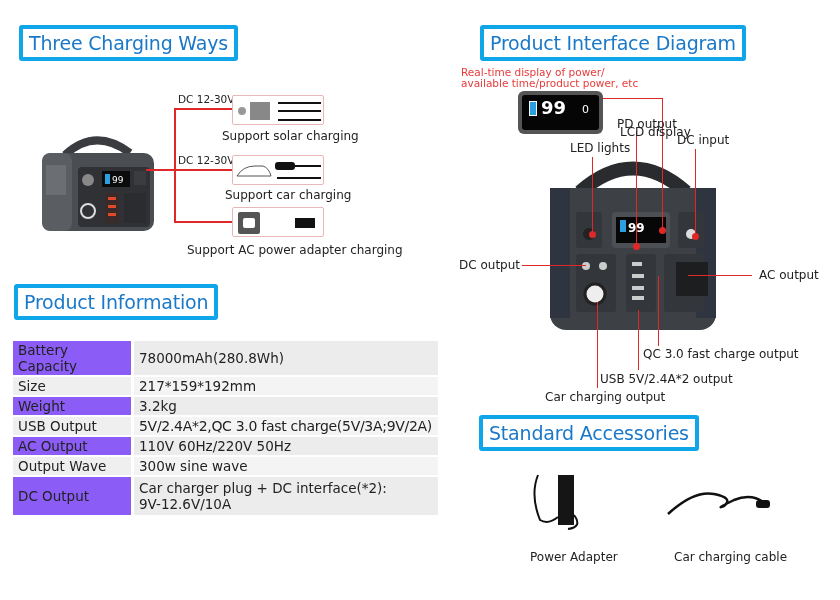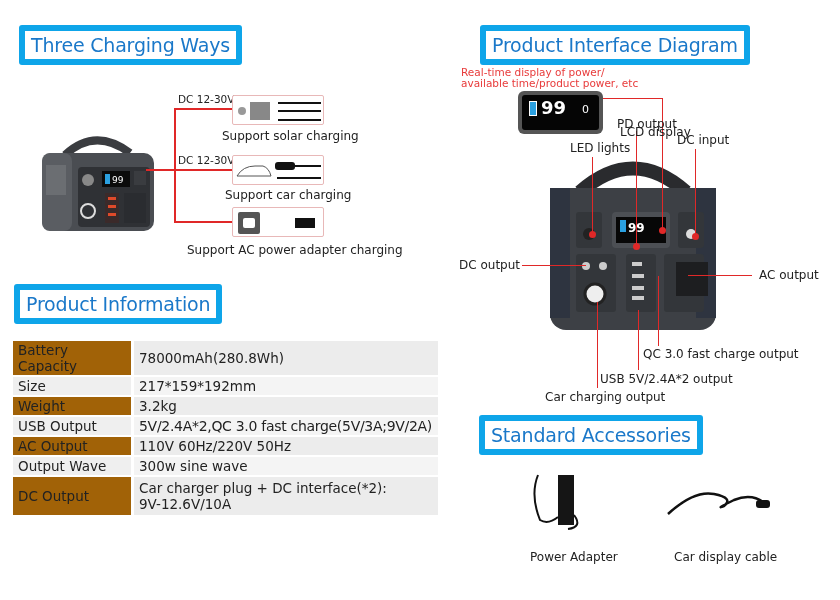--- a/index.html
+++ b/index.html
@@ -1,26 +1,26 @@
 <!DOCTYPE html>
 <html><head>
 <meta charset="utf-8">
 <style>
   * { box-sizing: border-box; margin: 0; padding: 0; }
   body { width: 840px; height: 600px; background: #fff; font-family: "DejaVu Sans", sans-serif; position: relative; overflow: hidden; color: #222; }
-  .sec-title { position: absolute; border: 6px solid #0ea5e9; border-radius: 3px; color: #1a78c9; font-size: 19px; padding: 3px 6px; background: #fff; white-space: nowrap; letter-spacing: -0.2px; }
+  .sec-title { position: absolute; border: 4px solid #0ea5e9; border-radius: 3px; color: #1a78c9; font-size: 19px; padding: 3px 6px; background: #fff; white-space: nowrap; letter-spacing: -0.2px; }
   .abs { position: absolute; text-align: right; }
   .lbl { position: absolute; font-size: 12px; color: #222; white-space: nowrap; }
   .small { font-size: 10.5px; }
   .red { color: #e83b3b; }
   .rline { position: absolute; background: #e02828; }
   .dot { position: absolute; width: 7px; height: 7px; border-radius: 50%; background: #e02828; }
   .tbl { position: absolute; left: 13px; top: 339px; width: 425px; border-collapse: separate; border-spacing: 0 2px; font-size: 13.5px; }
   .tbl td { padding: 1px 5px; vertical-align: middle; line-height: 16px; }
-  .tbl td.k { width: 121px; background: #a16207; border-right: 3px solid #fff; }
+  .tbl td.k { width: 121px; background: #8b5cf6; border-right: 3px solid #fff; }
   .tbl td.v { background: #ececec; }
   .tbl tr:nth-child(even) td.k { background: #efefef; }
   .tbl tr:nth-child(even) td.v { background: #f4f4f4; }
   .card { position: absolute; border: 1px solid #e8b8b8; border-radius: 2px; background: #fff; }
 </style>
 </head>
 <body>
 
 <div class="sec-title" style="left:19px;top:25px;">Three Charging Ways</div>
 <div class="sec-title" style="left:14px;top:284px;">Product Information</div>
@@ -193,13 +193,13 @@
       <path d="M46 50 Q55 62 40 64" stroke="#111" stroke-width="2" fill="none"></path>
     </svg>
 </div>
 <div class="lbl" style="left:530px;top:550px;">Power Adapter</div>
 <div class="abs" style="left:664px;top:480px;width:110px;height:40px;">
   <svg width="110" height="40">
       <path d="M4 34 Q30 10 50 14 Q70 18 60 26 Q50 30 70 20 Q90 12 104 26" stroke="#111" stroke-width="2.5" fill="none"></path>
       <rect x="92" y="20" width="14" height="8" rx="3" fill="#111"></rect>
     </svg>
 </div>
-<div class="lbl" style="left:674px;top:550px;">Car display cable</div>
+<div class="lbl" style="left:674px;top:550px;">Car charging cable</div>
 
 </body></html>

